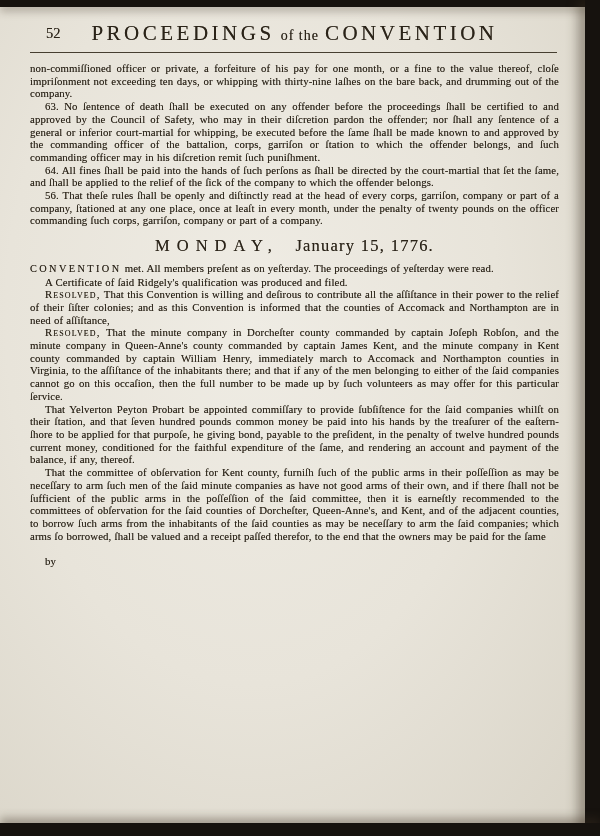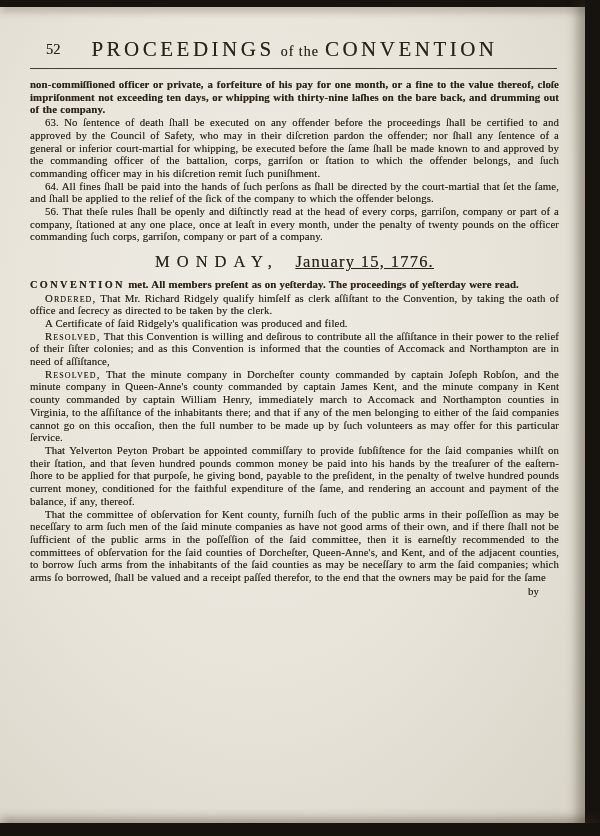--- a/index.html
+++ b/index.html
@@ -14,49 +14,49 @@
   
   .bar-top    { position:absolute; top:0; left:0; width:100%; height:7px; background:#16120e;
                 box-shadow:0 4px 9px rgba(60,48,34,.35); }
   .bar-right  { position:absolute; top:0; right:0; width:15px; height:100%; background:#16120e;
                 box-shadow:-7px 0 12px rgba(60,48,34,.45); }
   .bar-bottom { position:absolute; bottom:0; left:0; width:100%; height:13px; background:#16120e;
                 box-shadow:0 -5px 10px rgba(60,48,34,.4); }
 
   .page {
     position:absolute; left:0; top:7px; right:15px; bottom:13px;
-    padding:30px 26px 0 30px;
+    padding:14px 26px 0 30px;
     color:#2a2318;
     text-shadow:0 0 0.5px rgba(42,35,24,.55);
   }
 
   .header { position:relative; height:26px; }
   .pagenum { position:absolute; left:16px; top:4px; font-size:14.5px; }
   .title   { position:absolute; left:0; right:0; top:0; text-align:center; white-space:nowrap; }
   .caps    { font-size:21px; letter-spacing:3.5px; }
   .ofthe   { font-size:14px; letter-spacing:1px; margin:0 2px; }
 
   .rule { border-bottom:1px solid #463e30; margin:5px 2px 9px 0; }
 
   .pbody {
     font-size:10.8px; line-height:12.7px;
     text-align:justify; letter-spacing:.1px; word-spacing:.4px;
   }
   .pbody p { text-indent:15px; }
-  .pbody p.cont { text-indent:0;font-weight:bold; }
+  .pbody p.cont { text-indent:0; }
   .pbody p.adjourn { text-indent:32px; }
 
   .session-head { text-align:center; margin:13px 0 9px; font-size:16.5px; text-indent:0; white-space:nowrap; }
   .session-head .day  { letter-spacing:7px; margin-right:12px; }
-  .session-head .date { letter-spacing:1.2px;text-decoration:underline; }
+  .session-head .date { letter-spacing:1.2px; }
 
   .lead-caps { letter-spacing:2.4px; font-size:10.3px; }
   .lead-sc   { font-variant:small-caps; letter-spacing:1.1px; }
 
-  .catchword { text-align:right; padding-right:20px; text-indent:0; margin-top:1px; }
+  .catchword { text-align:left; padding-right:20px; text-indent:0; margin-top:13px; }
 </style>
 </head>
 <body>
 
 <div class="scan">
 
   <div class="page">
 
     <div class="header">
       <span class="pagenum">52</span>
@@ -77,23 +77,20 @@
       <p>56. That theſe rules ſhall be openly and diſtinctly read at the head of every corps, garriſon, company or part of a company, ſtationed at any one place, once at leaſt in every month, under the penalty of twenty pounds on the officer commanding ſuch corps, garriſon, company or part of a company.</p>
 
       <div class="session-head">
         <span class="day">MONDAY,</span>
         <span class="date">January 15, 1776.</span>
       </div>
 
       <p class="cont">
         <span class="lead-caps">CONVENTION</span><span> met. All members preſent as on yeſterday. The proceedings of yeſterday were read.</span>
       </p>
-      <p>
-        <span class="lead-sc">Ordered,</span><span> That Mr. Richard Ridgely qualify himſelf as clerk aſſiſtant to the Convention, by taking the oath of office and ſecrecy as directed to be taken by the clerk.</span>
-      </p>
       <p>A Certificate of ſaid Ridgely's qualification was produced and filed.</p>
       <p>
         <span class="lead-sc">Resolved,</span><span> That this Convention is willing and deſirous to contribute all the aſſiſtance in their power to the relief of their ſiſter colonies; and as this Convention is informed that the counties of Accomack and Northampton are in need of aſſiſtance,</span>
       </p>
       <p>
         <span class="lead-sc">Resolved,</span><span> That the minute company in Dorcheſter county commanded by captain Joſeph Robſon, and the minute company in Queen-Anne's county commanded by captain James Kent, and the minute company in Kent county commanded by captain William Henry, immediately march to Accomack and Northampton counties in Virginia, to the aſſiſtance of the inhabitants there; and that if any of the men belonging to either of the ſaid companies cannot go on this occaſion, then the full number to be made up by ſuch volunteers as may offer for this particular ſervice.</span>
       </p>
       <p>That Yelverton Peyton Probart be appointed commiſſary to provide ſubſiſtence for the ſaid companies whilſt on their ſtation, and that ſeven hundred pounds common money be paid into his hands by the treaſurer of the eaſtern-ſhore to be applied for that purpoſe, he giving bond, payable to the preſident, in the penalty of twelve hundred pounds current money, conditioned for the faithful expenditure of the ſame, and rendering an account and payment of the balance, if any, thereof.</p>
       <p>That the committee of obſervation for Kent county, furniſh ſuch of the public arms in their poſſeſſion as may be neceſſary to arm ſuch men of the ſaid minute companies as have not good arms of their own, and if there ſhall not be ſufficient of the public arms in the poſſeſſion of the ſaid committee, then it is earneſtly recommended to the committees of obſervation for the ſaid counties of Dorcheſter, Queen-Anne's, and Kent, and of the adjacent counties, to borrow ſuch arms from the inhabitants of the ſaid counties as may be neceſſary to arm the ſaid companies; which arms ſo borrowed, ſhall be valued and a receipt paſſed therefor, to the end that the owners may be paid for the ſame</p>
 

